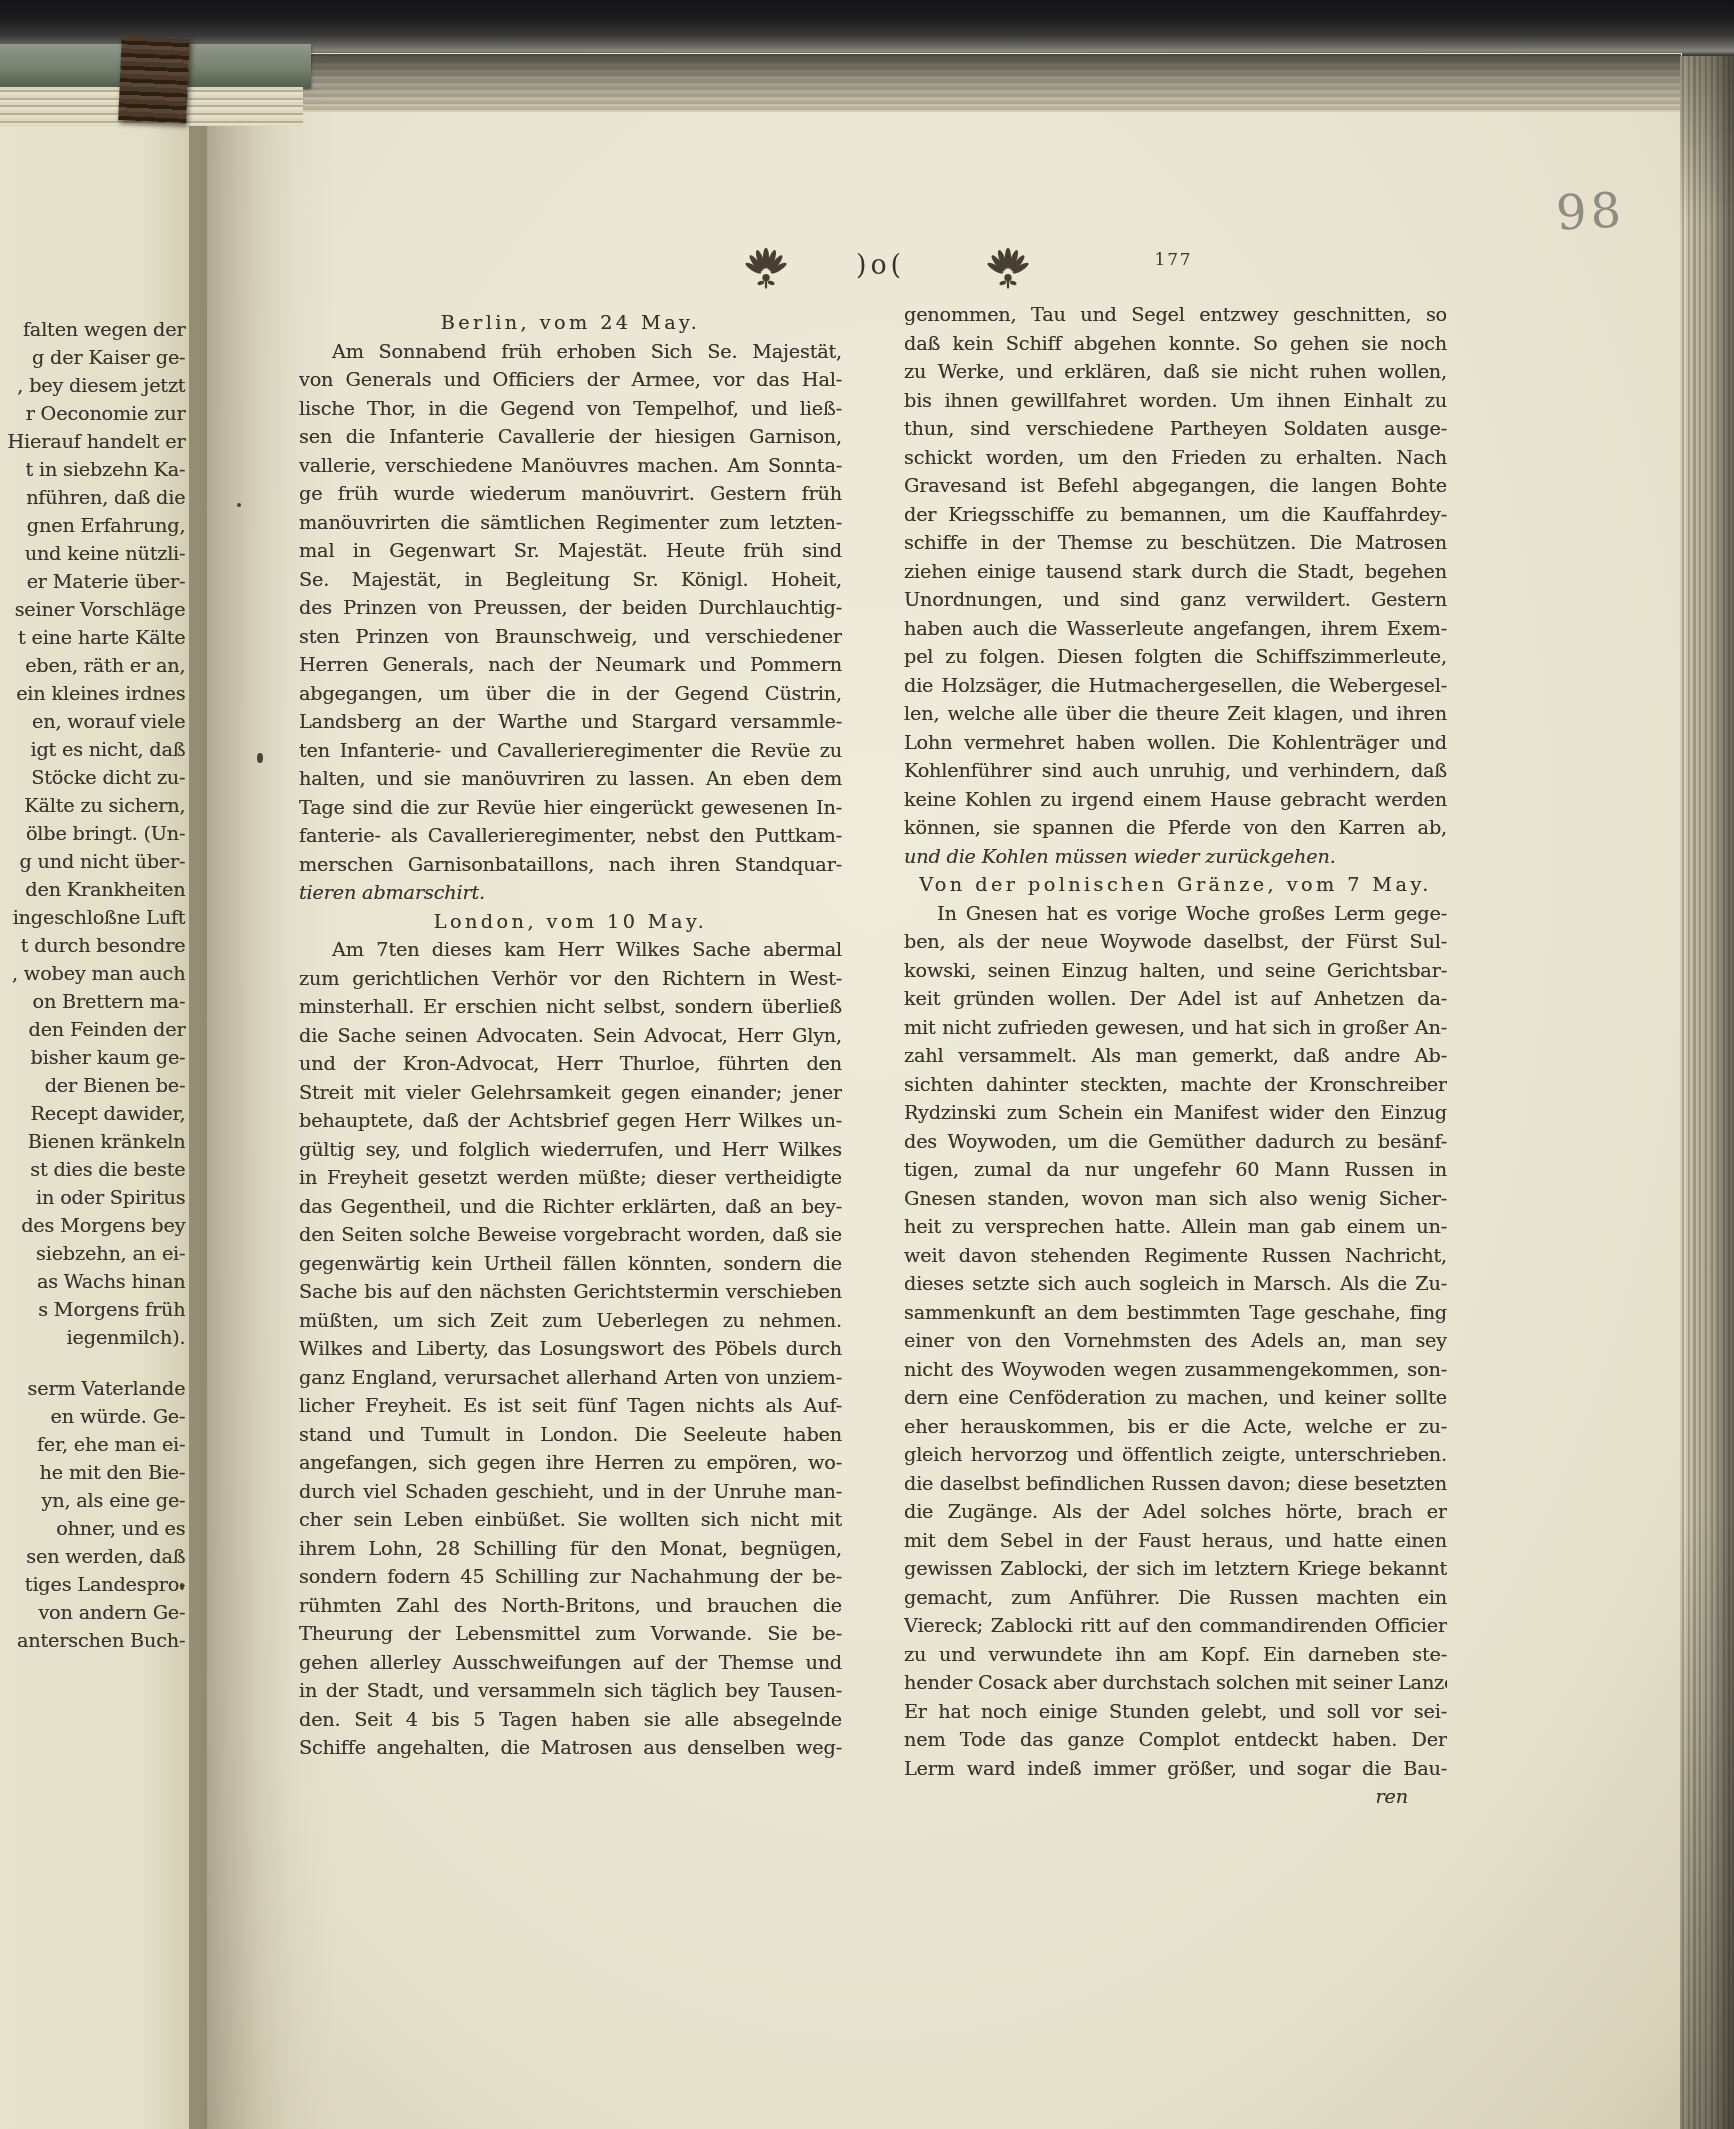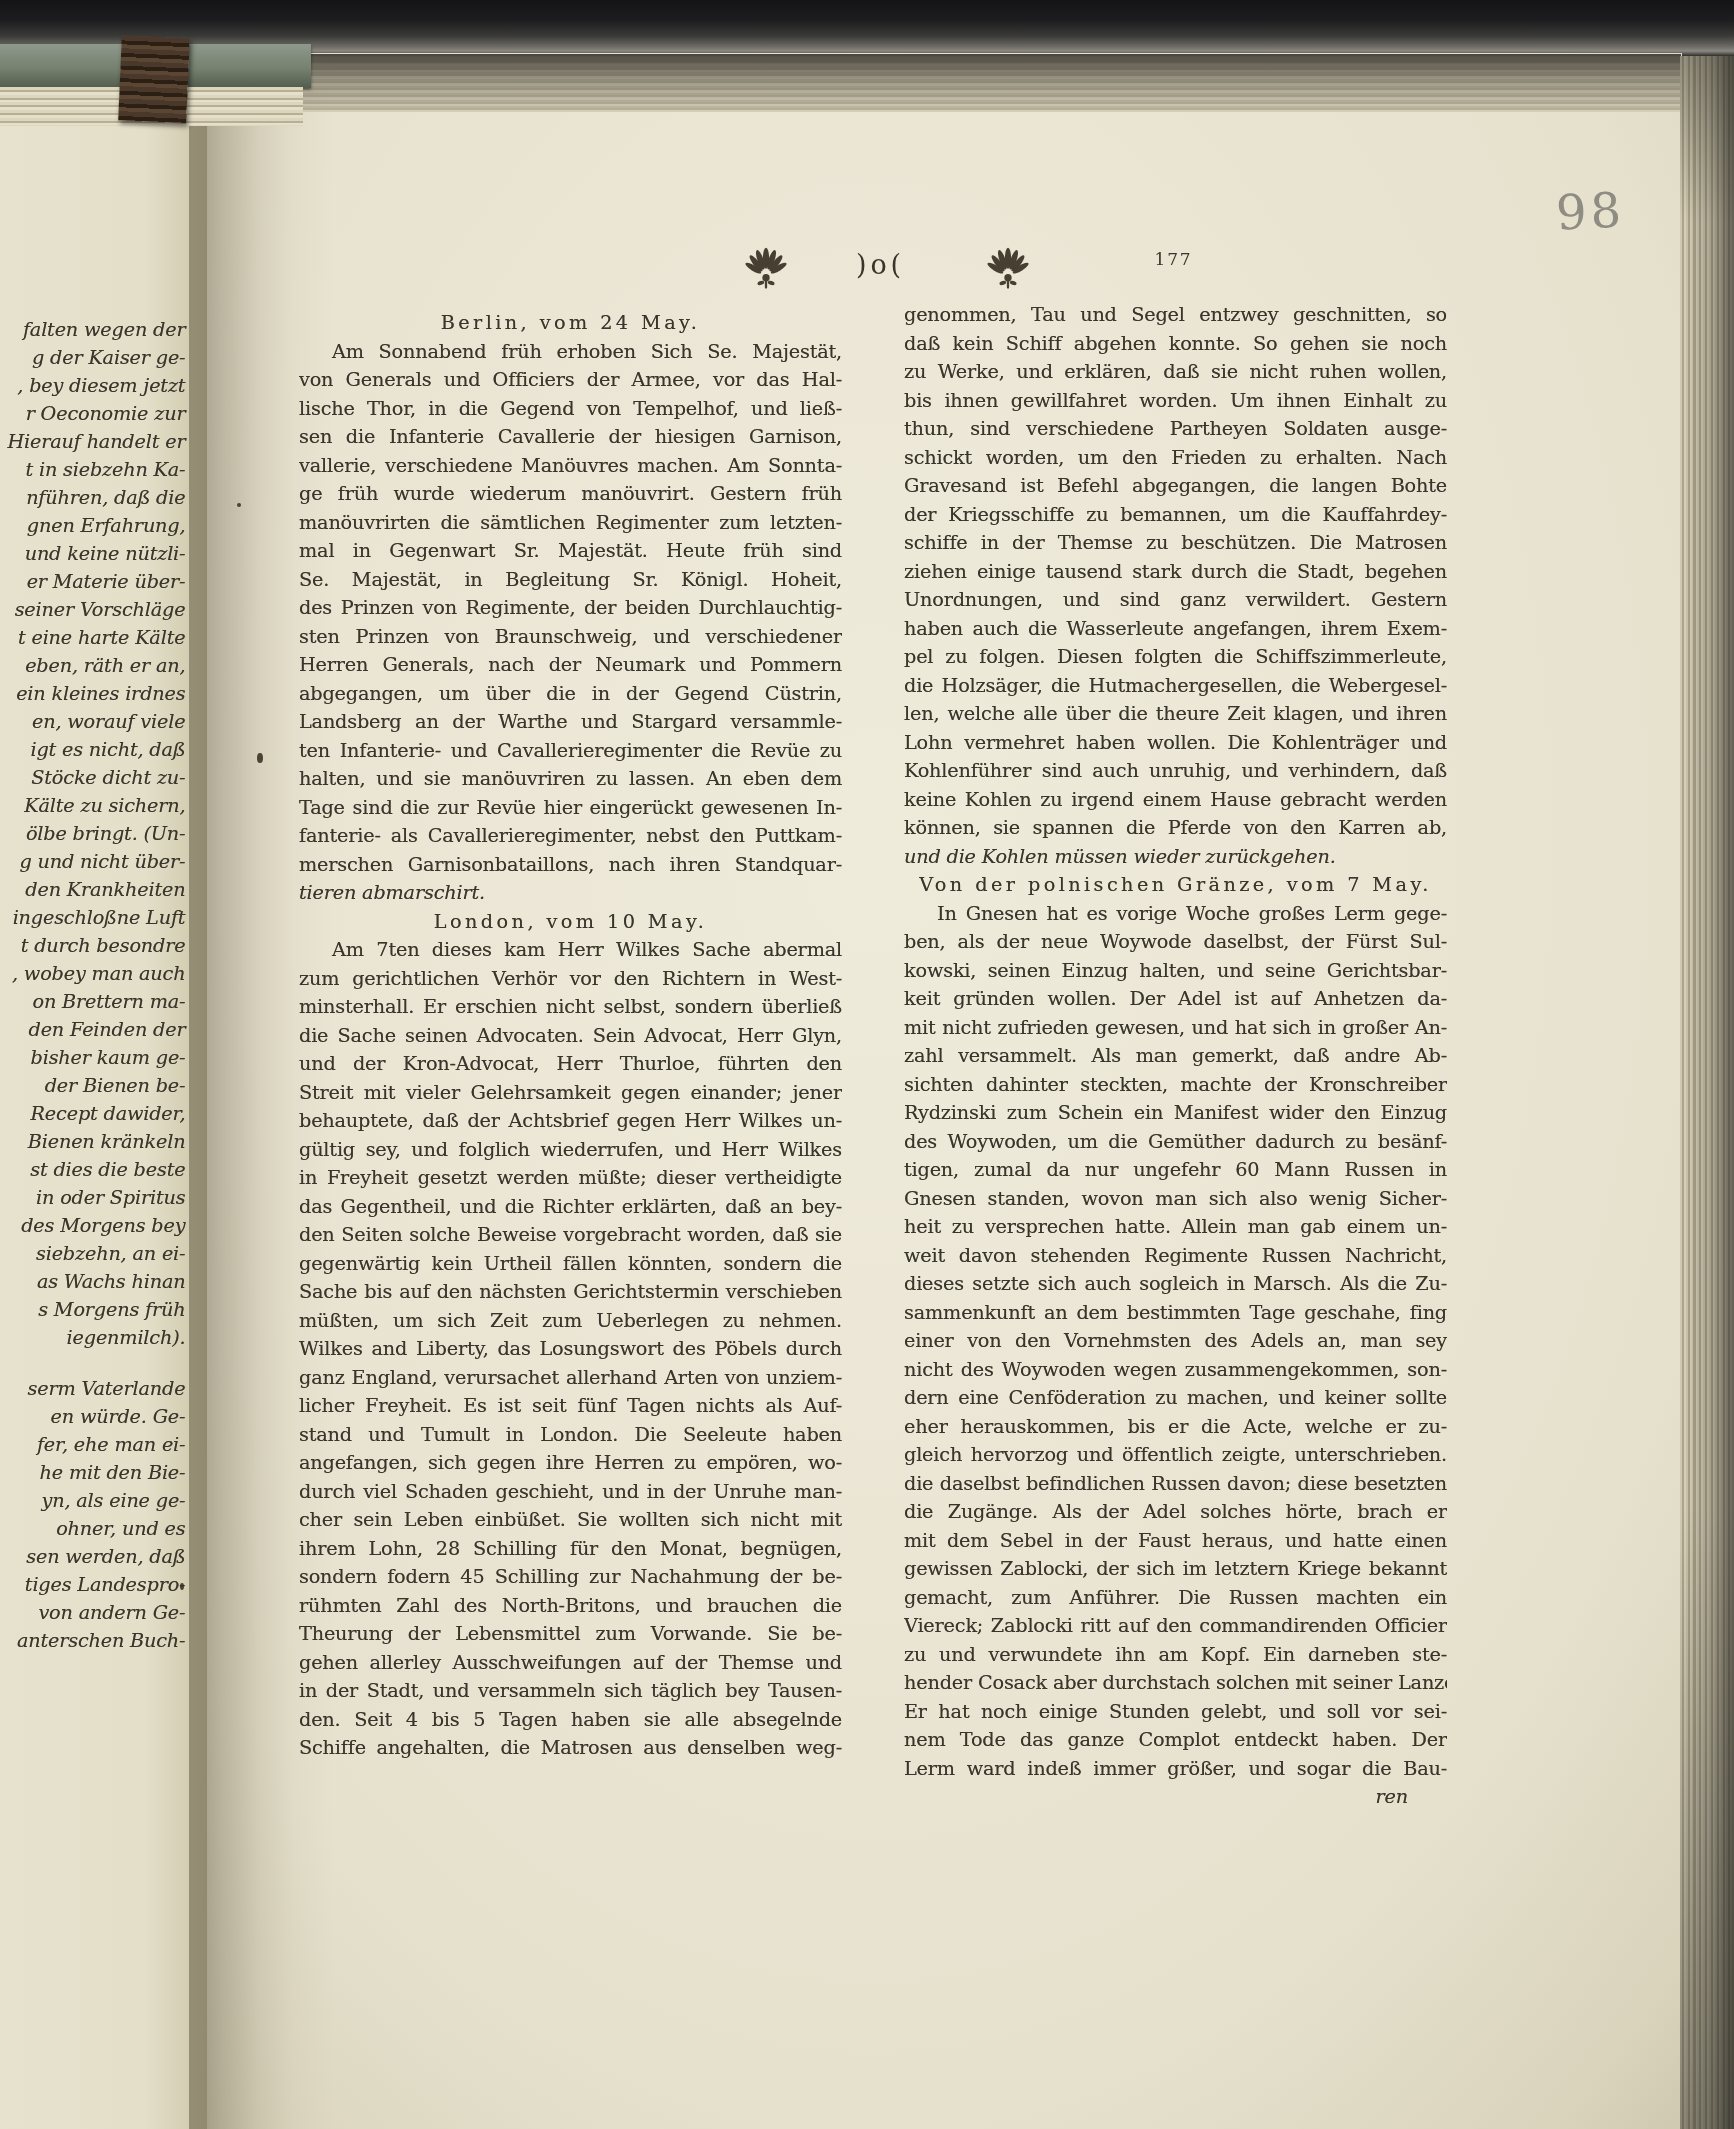--- a/index.html
+++ b/index.html
@@ -42,21 +42,21 @@
   .line.noj{text-align:left;text-align-last:left;font-style:italic;}
   .line.indent{text-indent:33px;}
   .line.heading{text-align:center;text-align-last:center;letter-spacing:3.4px;}
   .line.catchword{text-align:right;text-align-last:right;padding-right:39px;}
   .col{position:absolute;top:301px;width:543px;}
   #col-left{left:299px;margin-top:8px;}
   #col-right{left:904px;}
   .fline{height:28px;line-height:28px;font-size:19.3px;white-space:nowrap;overflow:hidden;
          text-align:right;padding-right:11.6px;letter-spacing:-0.2px;
          text-shadow:0 0 0.6px rgba(58,53,43,.5);}
-  .frag{position:absolute;left:0;width:197px;font-style:italic;}
+  .frag{position:absolute;left:0;width:197px;}
   #frag-1{top:316px;}
   #frag-2{top:1375px;}
 
   .ornrow span, .ornrow div{position:absolute;}
   #omark{left:838px;top:249px;width:85px;text-align:center;font-size:27px;letter-spacing:3.9px;}
   #folio{left:1110px;top:249px;width:127px;text-align:center;font-size:17px;letter-spacing:1.9px;}
   #stamp{position:absolute;left:1556px;top:183px;font-size:48px;color:#8f8d83;
          transform:rotate(-3deg);letter-spacing:3.9px;font-family:"DejaVu Serif",serif;}
   .fleuron{position:absolute;width:46px;height:46px;}
 </style>
@@ -175,21 +175,21 @@
       <div class="line heading">Berlin, vom 24 May.</div>
       <div class="line indent">Am Sonnabend früh erhoben Sich Se. Majestät,</div>
       <div class="line">von Generals und Officiers der Armee, vor das Hal-</div>
       <div class="line">lische Thor, in die Gegend von Tempelhof, und ließ-</div>
       <div class="line">sen die Infanterie Cavallerie der hiesigen Garnison,</div>
       <div class="line">vallerie, verschiedene Manöuvres machen. Am Sonnta-</div>
       <div class="line">ge früh wurde wiederum manöuvrirt. Gestern früh</div>
       <div class="line">manöuvrirten die sämtlichen Regimenter zum letzten-</div>
       <div class="line">mal in Gegenwart Sr. Majestät. Heute früh sind</div>
       <div class="line">Se. Majestät, in Begleitung Sr. Königl. Hoheit,</div>
-      <div class="line">des Prinzen von Regimente, der beiden Durchlauchtig-</div>
+      <div class="line">des Prinzen von Preussen, der beiden Durchlauchtig-</div>
       <div class="line">sten Prinzen von Braunschweig, und verschiedener</div>
       <div class="line">Herren Generals, nach der Neumark und Pommern</div>
       <div class="line">abgegangen, um über die in der Gegend Cüstrin,</div>
       <div class="line">Landsberg an der Warthe und Stargard versammle-</div>
       <div class="line">ten Infanterie- und Cavallerieregimenter die Revüe zu</div>
       <div class="line">halten, und sie manöuvriren zu lassen. An eben dem</div>
       <div class="line">Tage sind die zur Revüe hier eingerückt gewesenen In-</div>
       <div class="line">fanterie- als Cavallerieregimenter, nebst den Puttkam-</div>
       <div class="line">merschen Garnisonbataillons, nach ihren Standquar-</div>
       <div class="line noj">tieren abmarschirt.</div>

